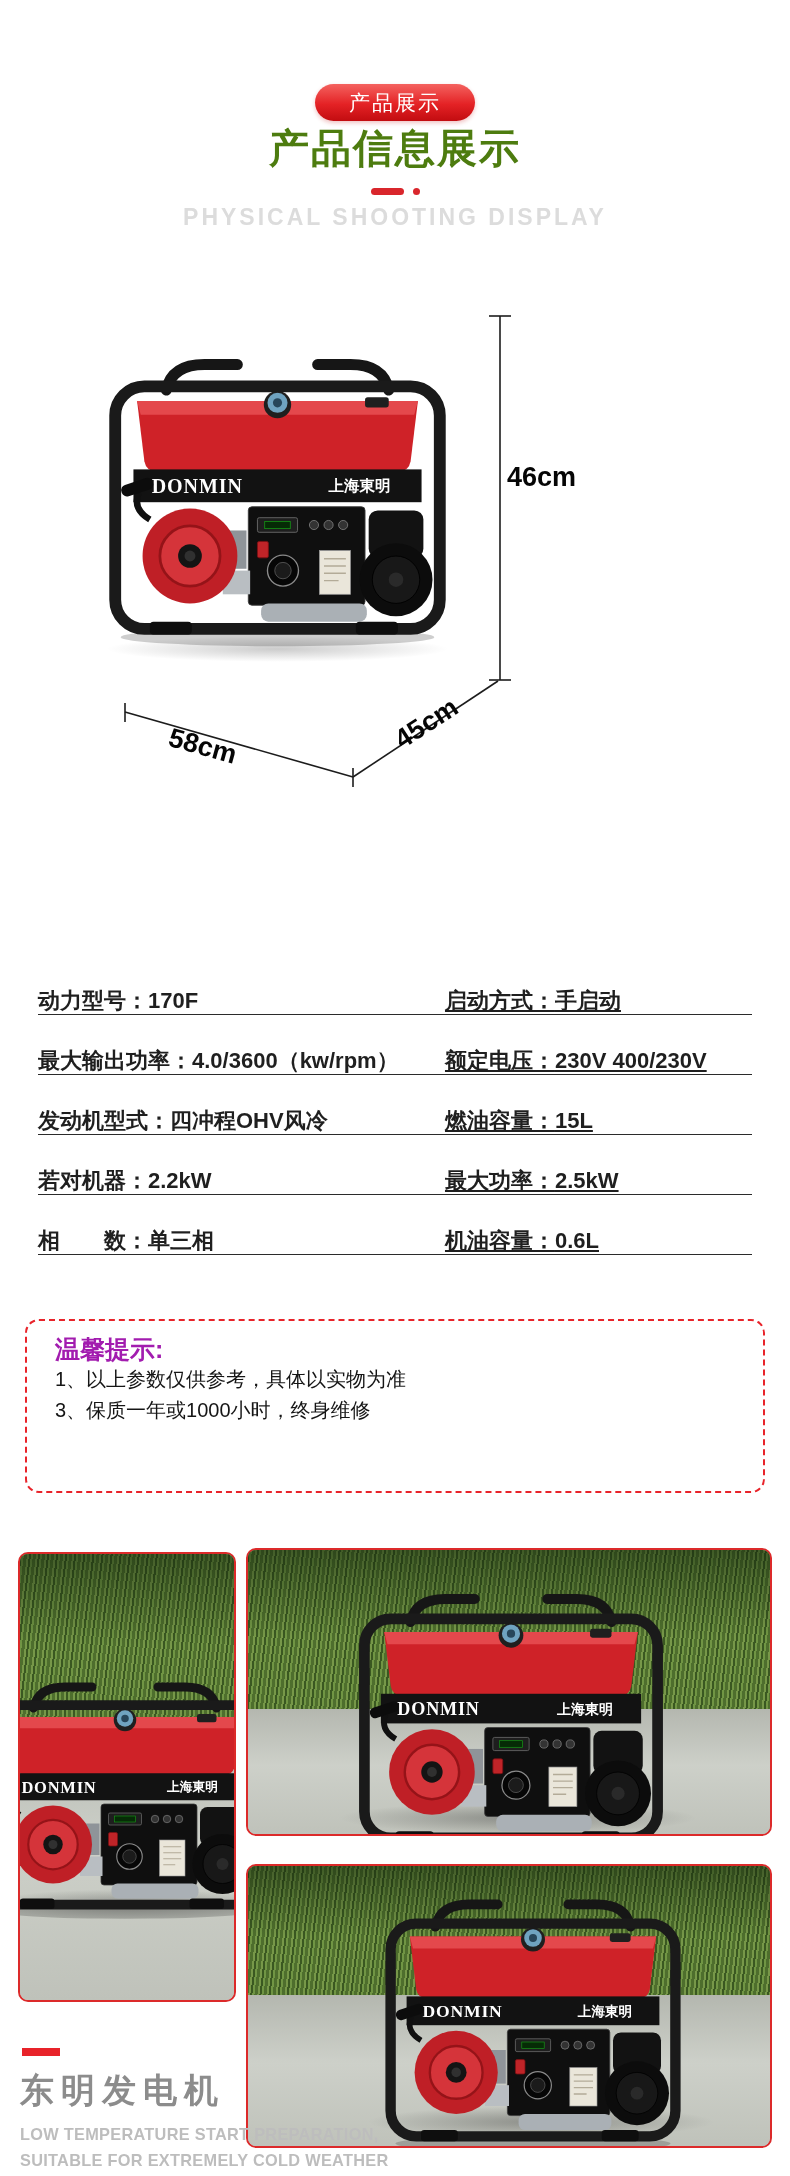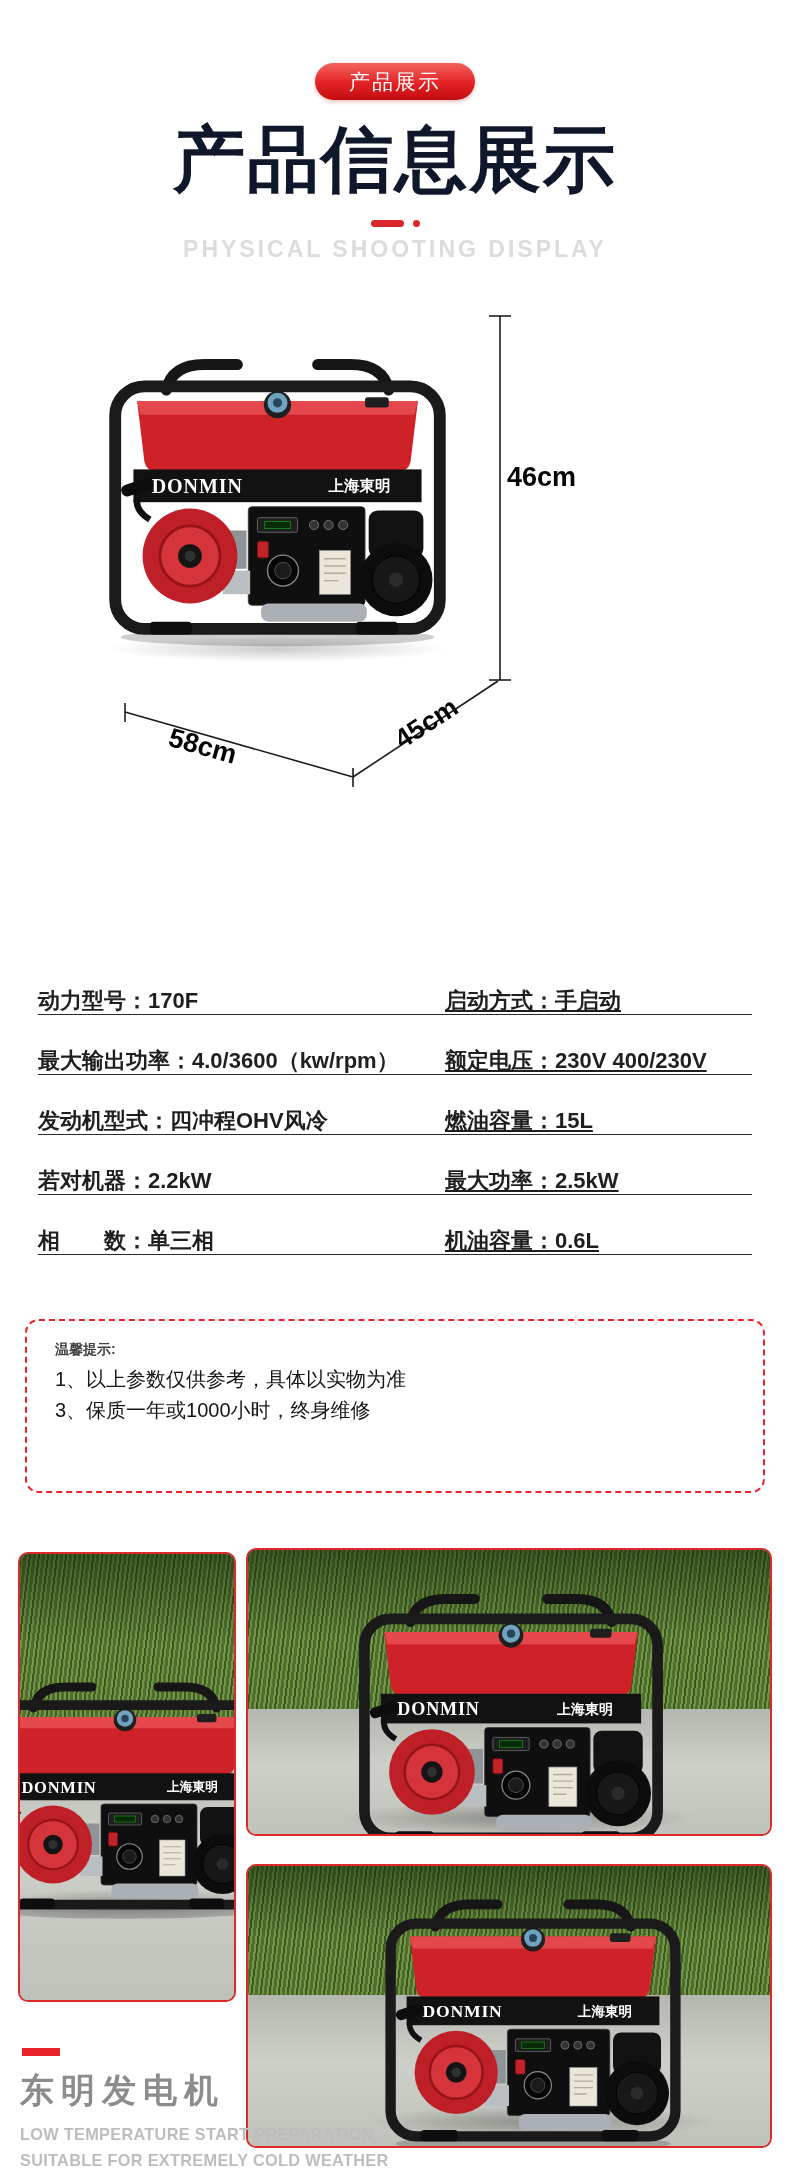--- a/index.html
+++ b/index.html
@@ -1,25 +1,25 @@
 <!DOCTYPE html>
 <html><head>
 <meta charset="utf-8">
 <style>
   html,body{margin:0;padding:0;}
   body{width:790px;height:2176px;position:relative;background:#ffffff;overflow:hidden;
        font-family:"Liberation Sans","DejaVu Sans",sans-serif;color:#1a1a1a;}
 
   
   .header{position:absolute;top:0;left:0;width:790px;text-align:center;}
-  .badge{display:inline-block;margin-top:63px;height:37px;line-height:37px;padding:0 34px;
+  .badge{display:inline-block;margin-top:84px;height:37px;line-height:37px;padding:0 34px;
          border-radius:20px;color:#fff;font-size:21px;letter-spacing:2px;
          background:linear-gradient(180deg,#f4625f 0%,#e42225 55%,#c20c10 100%);
          box-shadow:0 2px 4px rgba(196,12,16,.25);text-align:right;}
-  .title{margin-top:12px;font-size:72px;font-weight:900;color:#0f172a;letter-spacing:2px;}
+  .title{font-size:40px;font-weight:900;color:#4d7c0f;letter-spacing:2px;}
   .dashdot{margin-top:12px;display:flex;justify-content:center;align-items:center;gap:9px;}
   .dash{width:33px;height:7px;border-radius:4px;background:#d9262c;}
   .dot{width:7px;height:7px;border-radius:50%;background:#d9262c;}
   .subtitle{margin-top:9px;font-size:23px;font-weight:600;color:#dcdcdc;letter-spacing:3px;}
 
   
   .stage{position:absolute;top:284px;left:0;width:719px;height:530px;}
   .main-gen{position:absolute;left:95px;top:55px;width:365px;height:310px;}
   .main-shadow{position:absolute;left:105px;top:352px;width:345px;height:26px;
                background:radial-gradient(ellipse at center,rgba(20,20,20,.22),rgba(20,20,20,0) 70%);}
@@ -33,21 +33,21 @@
   .specs{position:absolute;top:955px;left:38px;width:714px;}
   .spec-row{display:flex;align-items:center;height:59px;border-bottom:1px solid #2b2b2b;
             font-size:22px;font-weight:600;color:#1f1f1f;}
   .spec-cell{white-space:pre;margin-top:32px;}
   .spec-cell.left{width:57%;}
   .spec-cell.right{width:43%;text-decoration:underline;}
 
   
   .tips{position:absolute;top:1319px;left:25px;width:740px;height:174px;box-sizing:border-box;
         border:2px dashed #e8232a;border-radius:14px;padding:13px 28px 0 28px;}
-  .tips-heading{color:#404040;font-size:14px;font-weight:700;line-height:30px;}
+  .tips-heading{color:#a21caf;font-size:25px;font-weight:700;line-height:30px;}
   .tips-item{font-size:20px;font-weight:400;color:#151515;line-height:31px;}
   .seg-red{color:#e8232a;}
 
   
   .grid{position:absolute;top:1548px;left:0;width:790px;height:628px;}
   .tile{position:absolute;border:2px solid #dc2a2a;border-radius:10px;overflow:hidden;
         box-sizing:border-box;background:#c4c7c0;}
   .tile-left{left:18px;top:4px;width:218px;height:450px;}
   .tile-rt{left:246px;top:0px;width:526px;height:288px;}
   .tile-rb{left:246px;top:316px;width:526px;height:284px;}

